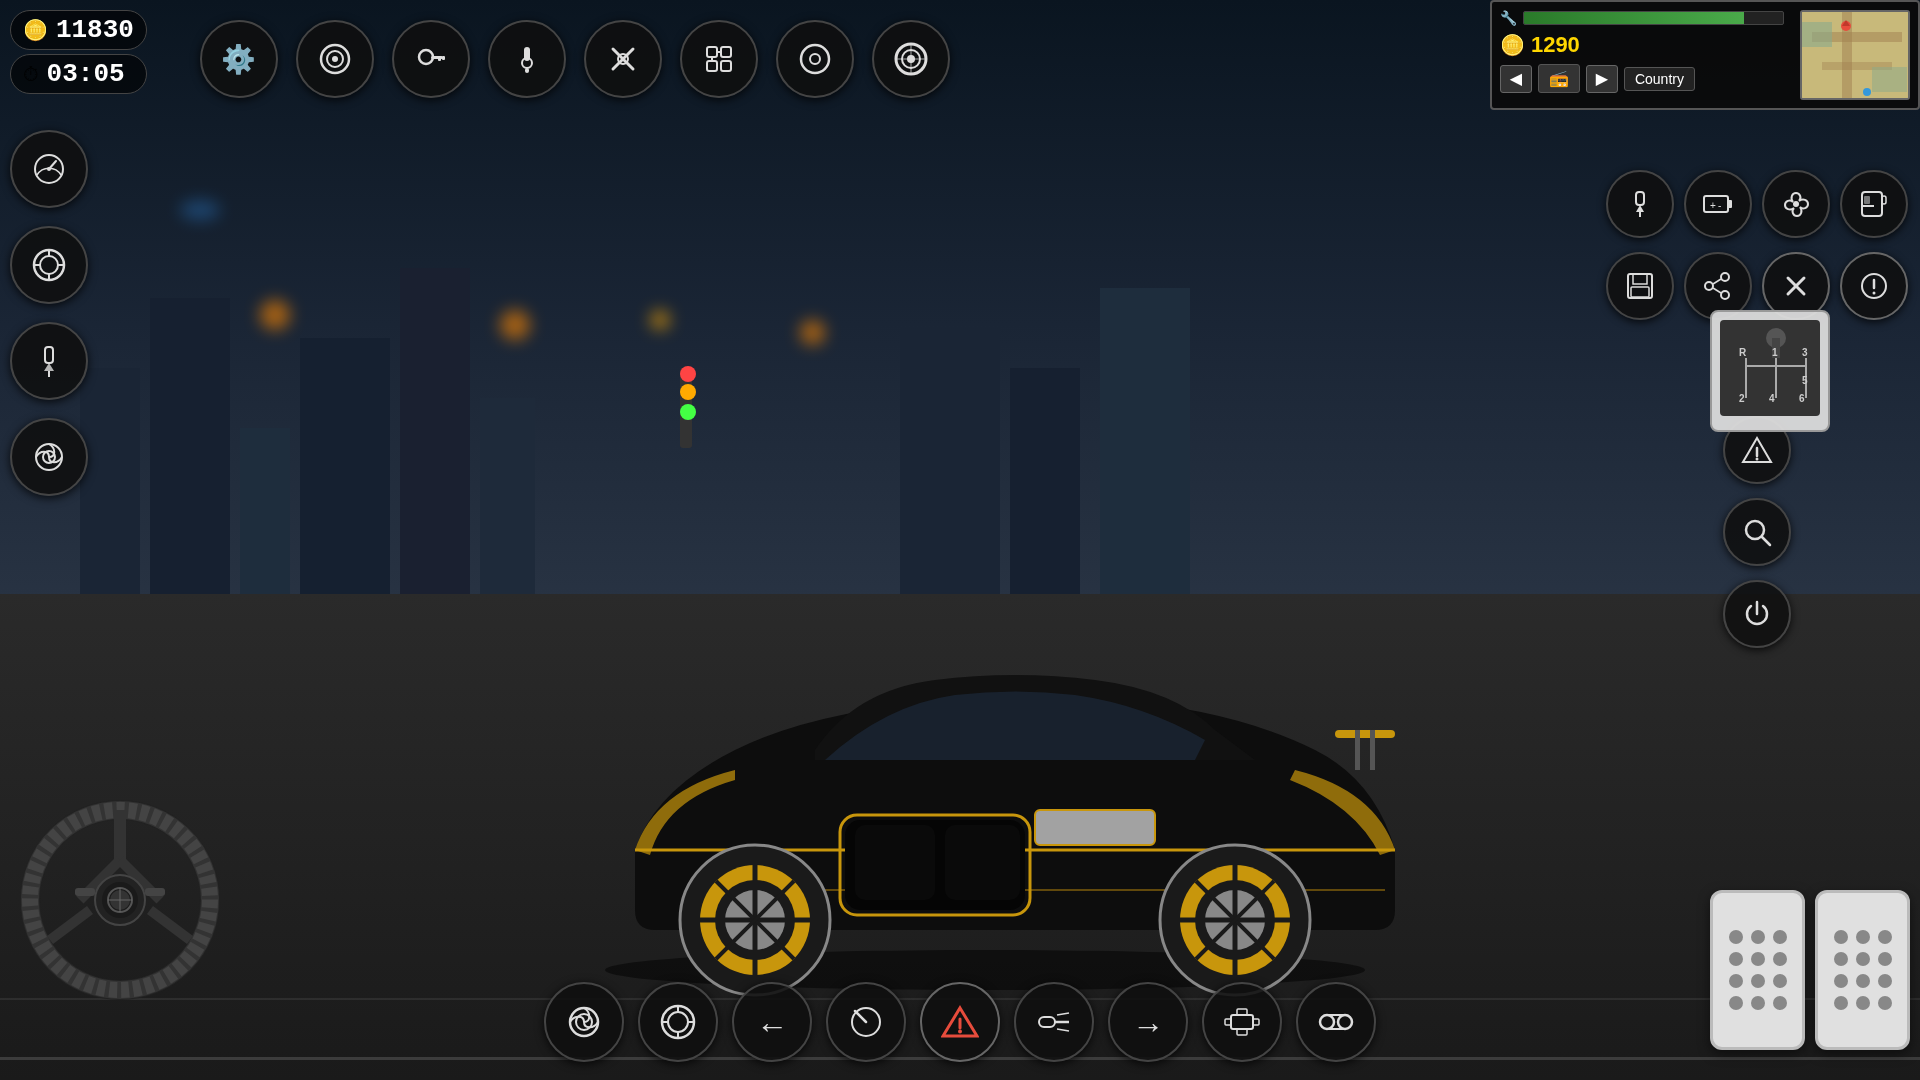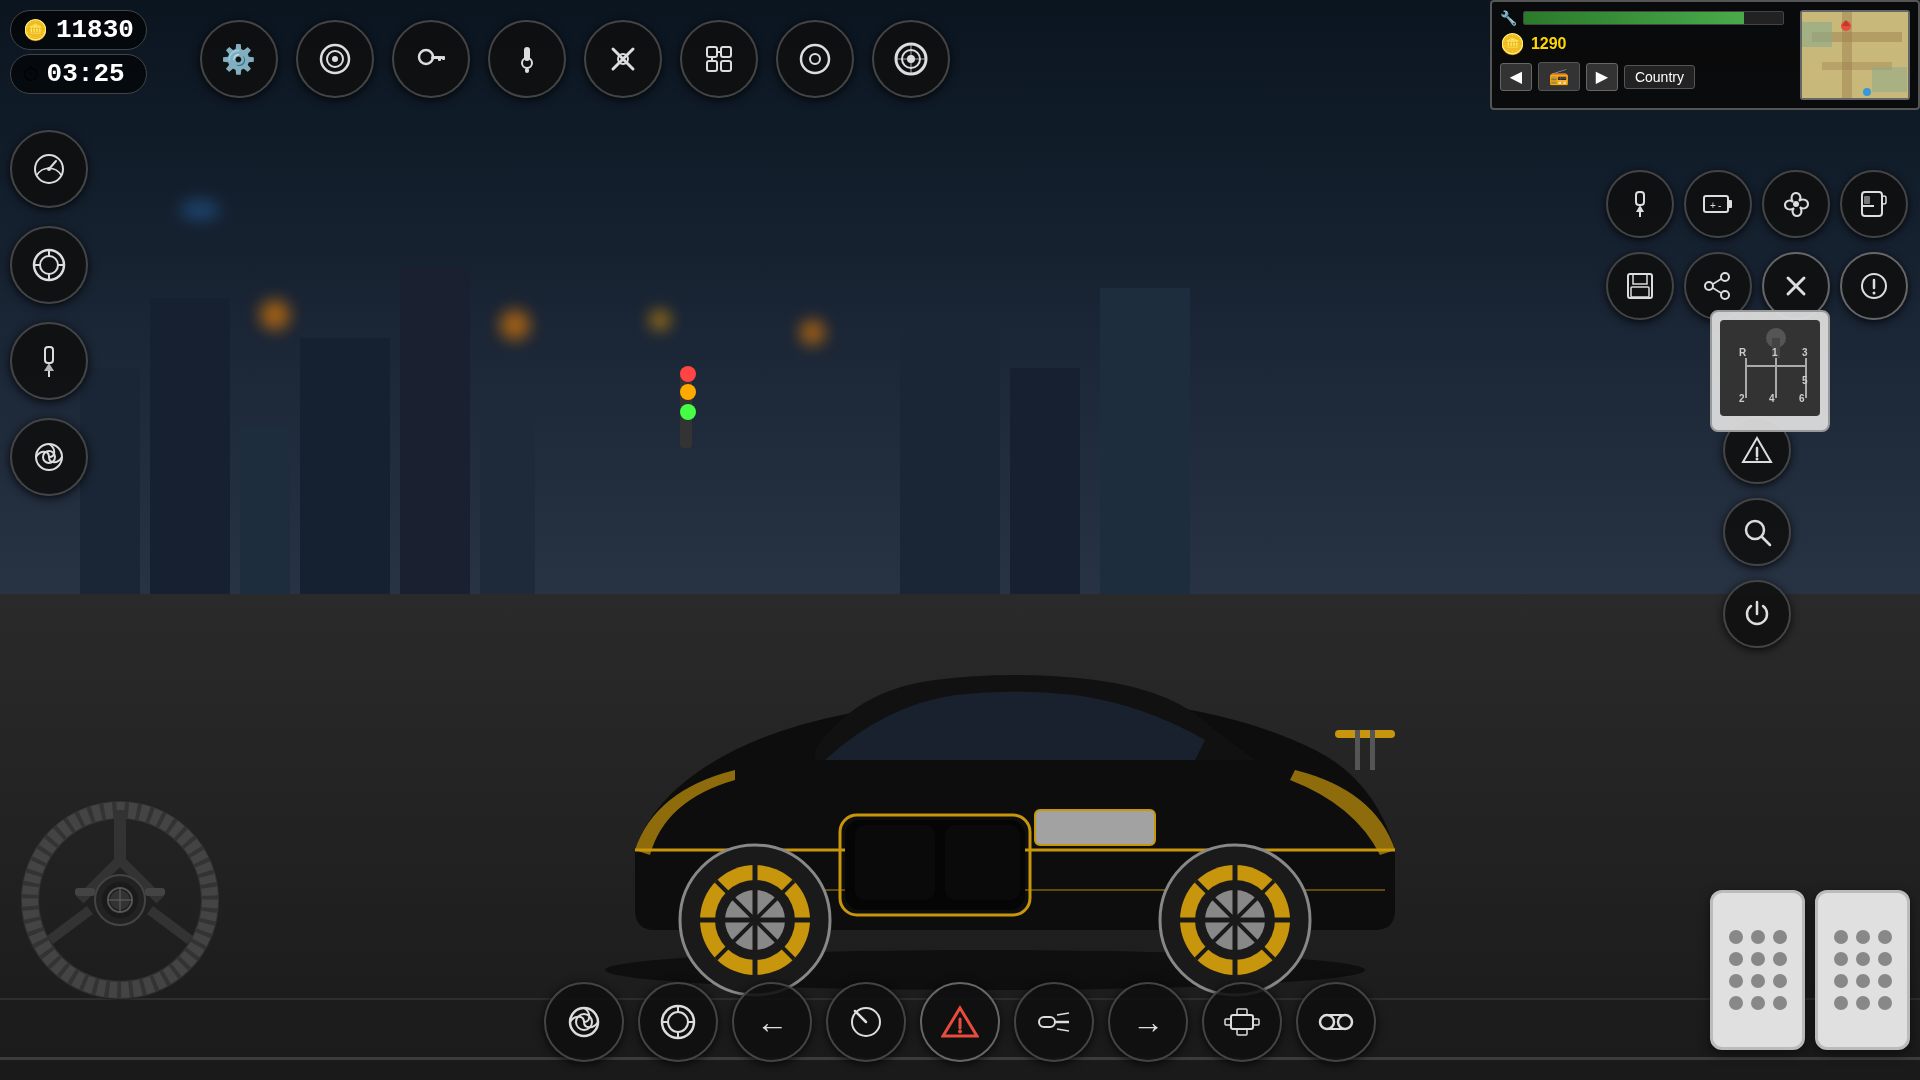--- a/index.html
+++ b/index.html
@@ -400,21 +400,21 @@
   </svg>
 </div>
 
 <div class="stats-panel">
   <div class="stat-row">
     <span class="stat-icon">🪙</span>
     <span class="stat-value">11830</span>
   </div>
   <div class="stat-row">
     <span class="stat-icon">⏱</span>
-    <span class="stat-value">03:25</span>
+    <span class="stat-value">03:05</span>
   </div>
 </div>
 
 <div class="toolbar-top">
   <div class="toolbar-btn" title="Settings">⚙️</div>
   <div class="toolbar-btn" title="Paint">
     <svg width="38" height="38" viewBox="0 0 38 38">
         <circle cx="19" cy="19" r="14" fill="none" stroke="#ddd" stroke-width="2.5"></circle>
         <circle cx="19" cy="19" r="8" fill="none" stroke="#ddd" stroke-width="2"></circle>
         <circle cx="19" cy="19" r="3" fill="#ddd"></circle>
@@ -512,21 +512,21 @@
       <div class="minimap-header">
         <span style="font-size:14px;color:#aaa;">🔧</span>
         <div class="fuel-bar-container">
           <div class="fuel-bar">
             <div class="fuel-fill" style="width:85%;"></div>
           </div>
         </div>
       </div>
       <div class="coin-row">
         <span style="color:#ffd700;font-size:20px;">🪙</span>
-        <span style="color:#ffd700;font-size:16px;font-weight:bold;">1290</span>
+        <span style="color:#ffd700;font-size:22px;font-weight:bold;">1290</span>
       </div>
       <div class="minimap-controls">
         <div class="mini-btn">◀</div>
         <div style="background:#333;border:1px solid #555;padding:4px 10px;border-radius:3px;display:flex;align-items:center;gap:6px;">
           <span style="color:#aaa;font-size:16px;">📻</span>
         </div>
         <div class="mini-btn">▶</div>
         <div style="background:#222;border:1px solid #555;border-radius:3px;padding:3px 10px;color:white;font-size:14px;">Country</div>
       </div>
     </div>

